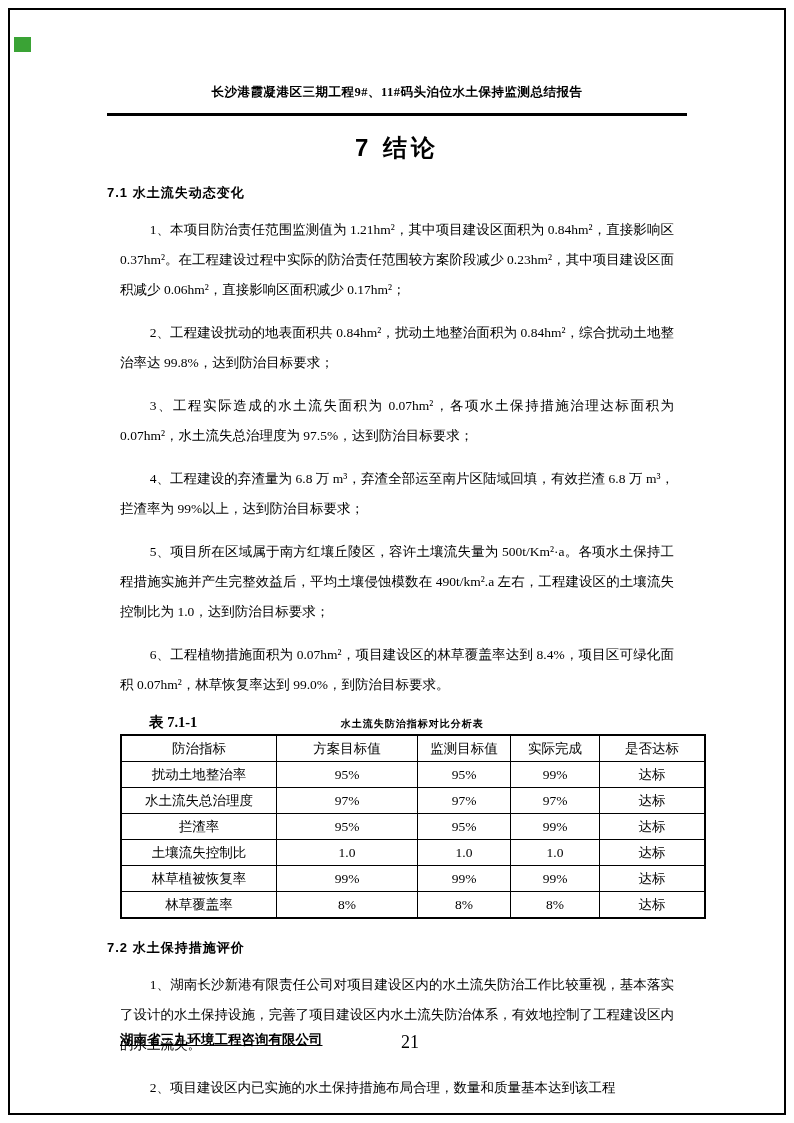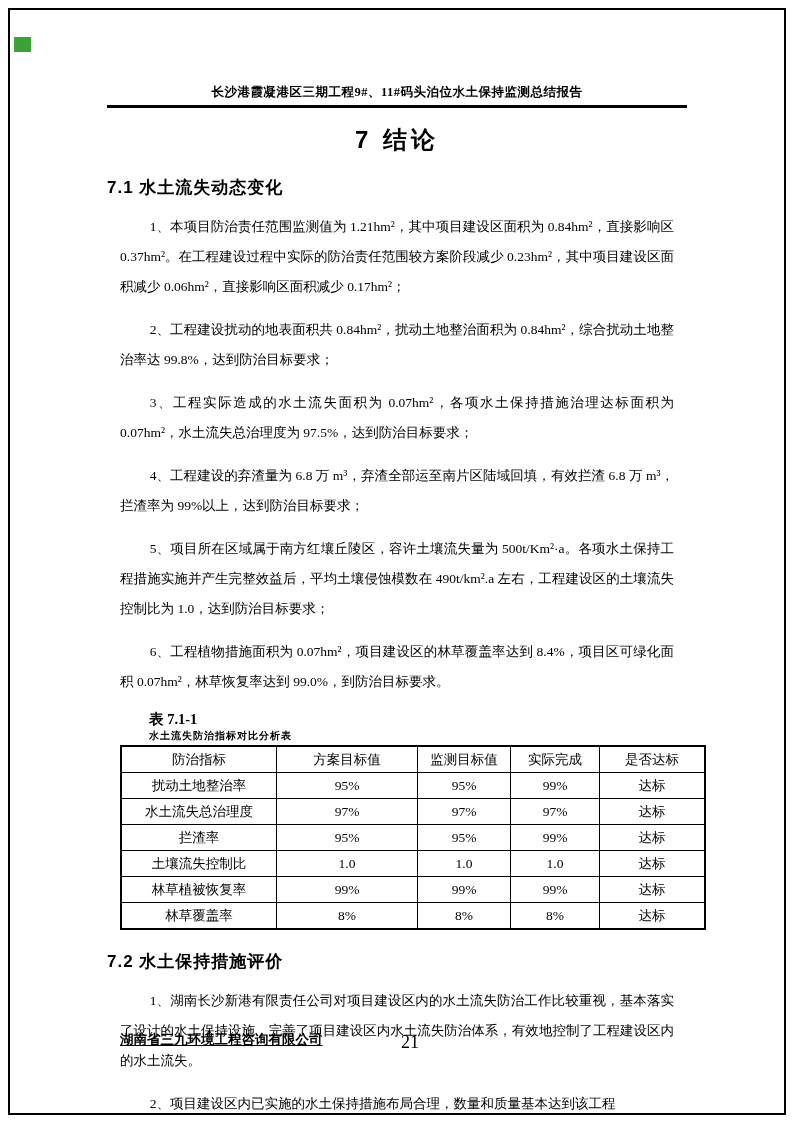--- a/index.html
+++ b/index.html
@@ -13,38 +13,38 @@
     position:absolute; left:8px; top:8px; width:778px; height:1107px;
     border:2px solid #000; box-sizing:border-box; pointer-events:none;
   }
   .green-marker {
     position:absolute; left:14px; top:37px; width:17px; height:15px;
   }
   .content { position:absolute; left:107px; top:84px; width:580px; }
 
   .doc-header {
     text-align:center; font-size:12.5px; font-weight:bold;
-    padding-bottom:4px; border-bottom:3px solid #000; letter-spacing:0.5px;
+    padding-bottom:12px; border-bottom:3px solid #000; letter-spacing:0.5px;
   }
   .chapter-title {
     font-family:"Liberation Sans","DejaVu Sans",sans-serif;
     font-weight:bold; font-size:24px; text-align:center;
     margin-top:16px; letter-spacing:4px;
   }
   .section-heading {
     font-family:"Liberation Sans","DejaVu Sans",sans-serif;
-    font-weight:bold; font-size:17px; margin-top:20px; margin-bottom:6px;
+    font-weight:bold; font-size:13px; margin-top:20px; margin-bottom:6px;
     letter-spacing:1px;
   }
   .para {
     font-size:13.5px; line-height:30px; text-indent:2.2em;
     text-align:justify; margin:13px;
   }
   .table-caption {
-    display:flex; align-items:baseline; margin-top:12px; margin-bottom:2px;flex-direction:column;
+    display:flex; align-items:baseline; margin-top:12px; margin-bottom:2px;
   }
   .caption-label {
     font-weight:bold; font-size:14.5px; margin-left:42px; white-space:nowrap;
   }
   .caption-title {
     flex:1; text-align:center;
     font-family:Liberation Mono, monospace;
     font-weight:bold; font-size:10px; letter-spacing:1px;
     margin-right:60px;
   }

